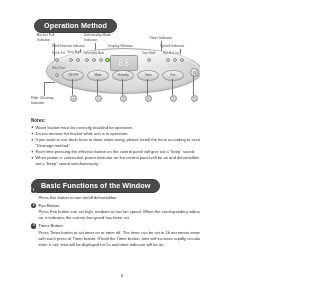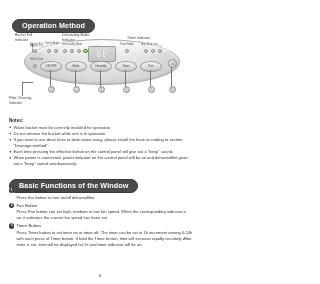--- a/index.html
+++ b/index.html
@@ -1,21 +1,21 @@
 <!DOCTYPE html>
 <html><head>
 <meta charset="utf-8">
 <style>
   html,body{margin:0;padding:0;}
   body{
     width:200px;height:284px;background:#ffffff;overflow:hidden;
     font-family:"Liberation Sans", sans-serif;color:#2b2b2b;
     -webkit-font-smoothing:none;
   }
-  .page{position:relative;width:200px;height:284px;}
+  .page{position:relative;width:200px;height:284px;margin-left:22px;}
 
   
   .pill{
     display:inline-block;background:#4a4a4a;color:#ffffff;
     border-radius:7px;padding:2px 9px 3px 9px;
     font-size:7.2px;font-weight:bold;letter-spacing:.1px;line-height:1;
     border:1px solid #3a3a3a;
   }
   .pill-wrap{position:absolute;}
   #hdr-operation{left:12px;top:14px;}
@@ -25,21 +25,21 @@
   .callout{
     position:absolute;font-size:3.5px;line-height:1.32;color:#4a4a4a;
     white-space:nowrap;
   }
   .callout.small{font-size:3.1px;}
   .lead{position:absolute;background:#777;}
   .lead.v{width:0.6px;}
   .lead.h{height:0.6px;}
 
   
-  .panel-area{position:absolute;left:0;top:31px;width:200px;height:62px;}
+  .panel-area{position:absolute;left:0;top:40px;width:200px;height:62px;}
   .oval{
     position:absolute;left:24px;top:8px;width:154px;height:44px;
     border-radius:50%/50%;
     background:
       radial-gradient(ellipse at 50% 18%, #f2f2f2 0%, #e2e2e2 45%, #cfcfcf 78%, #bdbdbd 100%);
     border:0.7px solid #a9a9a9;
     box-shadow:inset 0 1px 2px rgba(255,255,255,.85), inset 0 -1px 2px rgba(0,0,0,.12);
   }
   .oval-sheen{
     position:absolute;left:30px;top:10px;width:142px;height:16px;

